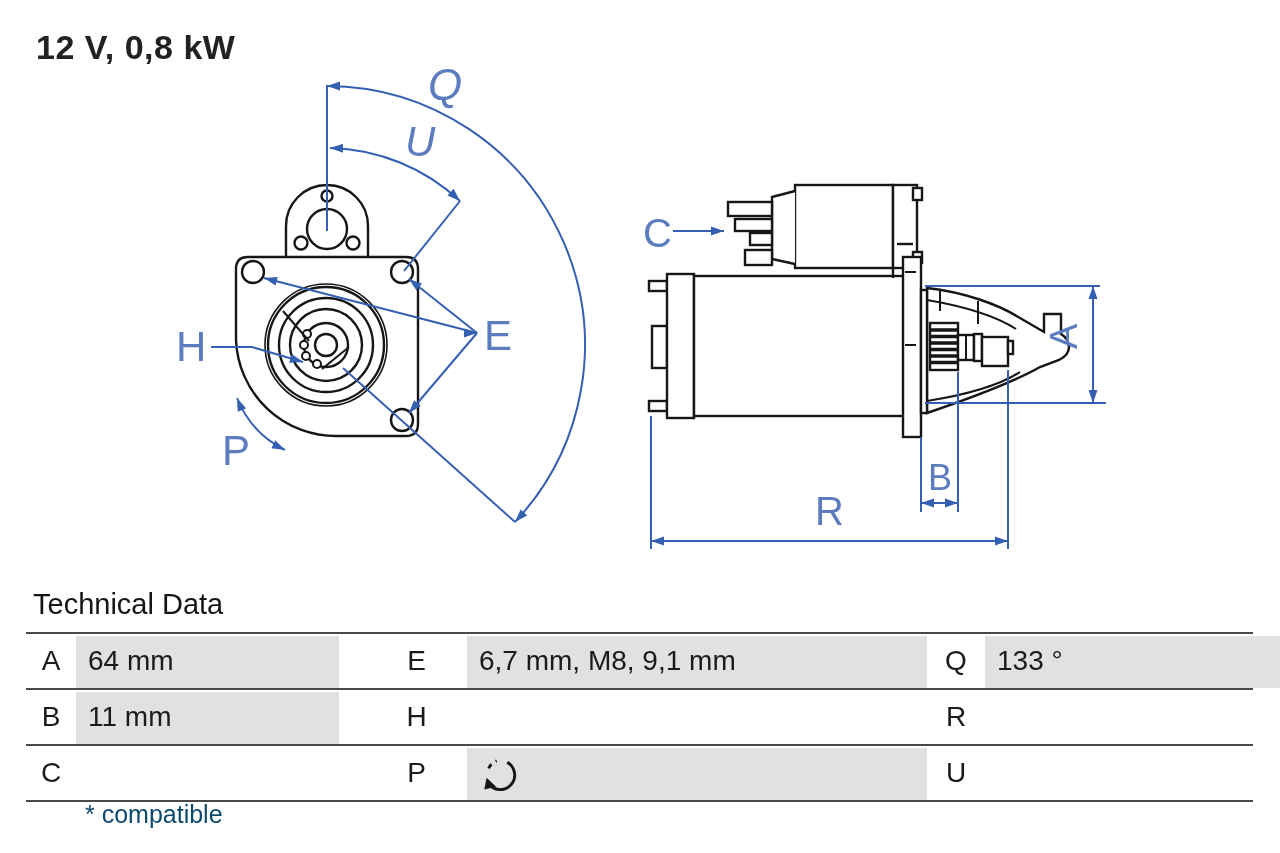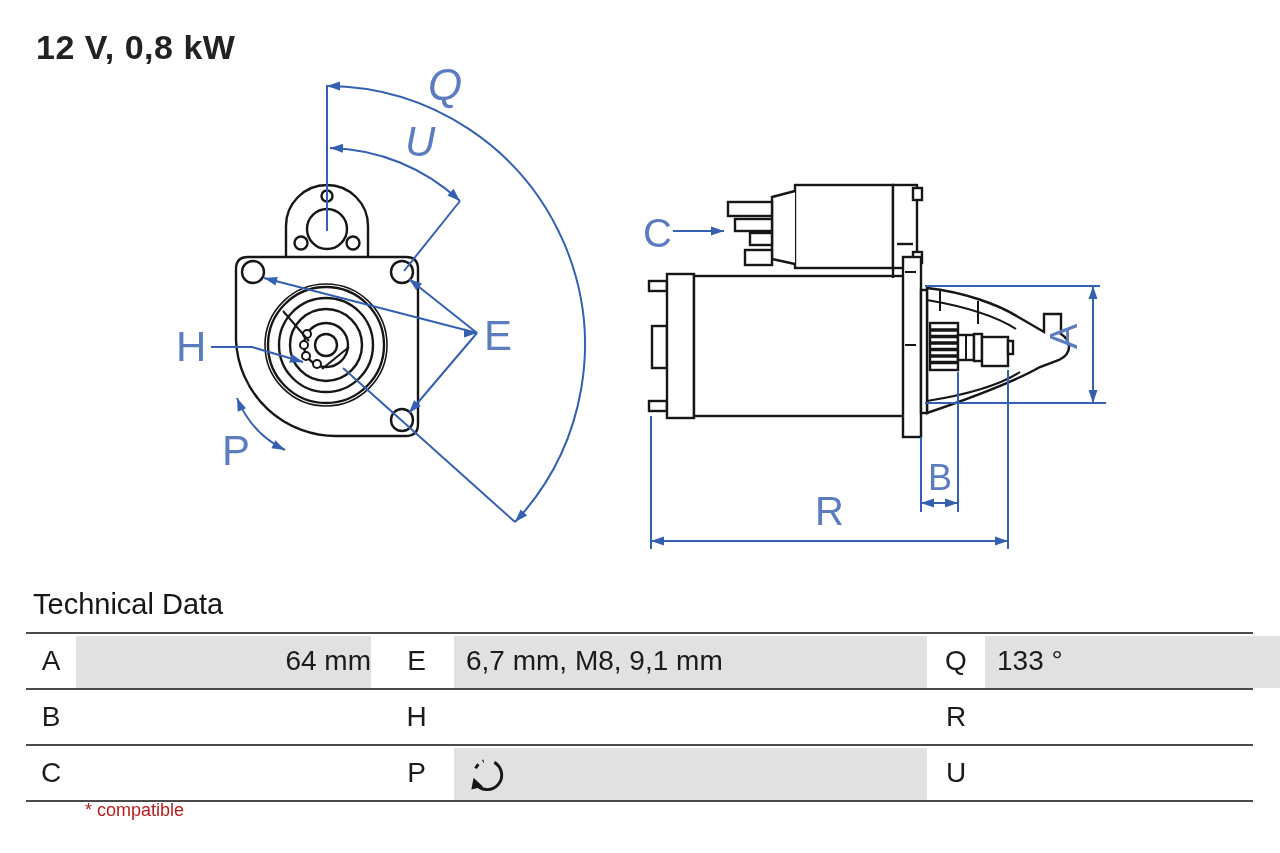--- a/index.html
+++ b/index.html
@@ -7,26 +7,26 @@
   .page-title{position:absolute;left:36px;top:22px;font-size:34px;font-weight:700;letter-spacing:.5px;color:#222;margin-top:6px;}
   .diagram{position:absolute;left:0;top:0;width:1280px;height:580px;}
   .tech-heading{position:absolute;left:33px;top:588px;font-size:29px;font-weight:400;color:#151515;}
   .tdata{position:absolute;left:26px;top:632px;width:1227px;}
   .trow{position:relative;height:54px;border-top:2px solid #4a4a4a;}
   .trow.last{border-bottom:2px solid #4a4a4a;}
   .cell{position:absolute;top:2px;bottom:0;font-size:28px;line-height:50px;white-space:nowrap;}
   .keycell{text-align:center;background:#ffffff;}
   .valcell{background:#e1e1e1;padding-left:12px;box-sizing:border-box;}
   .k1{left:0;width:50px;}
-  .v1{left:50px;width:295px;text-align:right;}
+  .v1{left:50px;width:263px;}
   .k2{left:361px;width:59px;}
-  .v2{left:428px;width:481px;}
+  .v2{left:441px;width:481px;}
   .k3{left:901px;width:58px;}
   .v3{left:959px;width:316px;}
-  .footnote{position:absolute;left:85px;top:800px;font-size:18px;color:#b91c1c;}
+  .footnote{position:absolute;left:85px;top:800px;font-size:25px;color:#0c4a6e;}
   .rot-icon{position:relative;top:8px;left:2px;}
   svg text{user-select:none;}
 </style>
 </head>
 <body>
 
 <div class="page-title">12 V, 0,8 kW</div>
 
 <svg class="diagram" viewBox="0 0 1280 580" xmlns="http://www.w3.org/2000/svg">
   <defs>
@@ -162,20 +162,21 @@
   <div class="trow">
     <div class="cell keycell k1">A</div>
     <div class="cell valcell v1">64 mm</div>
     <div class="cell keycell k2">E</div>
     <div class="cell valcell v2">6,7 mm, M8, 9,1 mm</div>
     <div class="cell keycell k3">Q</div>
     <div class="cell valcell v3">133 °</div>
   </div>
   <div class="trow">
     <div class="cell keycell k1">B</div>
+    <div class="cell valcell v1">11 mm</div>
     <div class="cell keycell k2">H</div>
     <div class="cell keycell k3">R</div>
   </div>
   <div class="trow last">
     <div class="cell keycell k1">C</div>
     <div class="cell keycell k2">P</div>
     <div class="cell valcell v2">
       <svg class="rot-icon" width="38" height="38" viewBox="0 0 34 34">
         <path d="M23.5,5.7 A13,13 0 1 1 6.5,24.5" fill="none" stroke="#161616" stroke-width="2.6"></path>
         <path d="M6.8,11 A13,13 0 0 1 14,4.3" fill="none" stroke="#161616" stroke-width="2.6" stroke-dasharray="4.5,4.5"></path>

